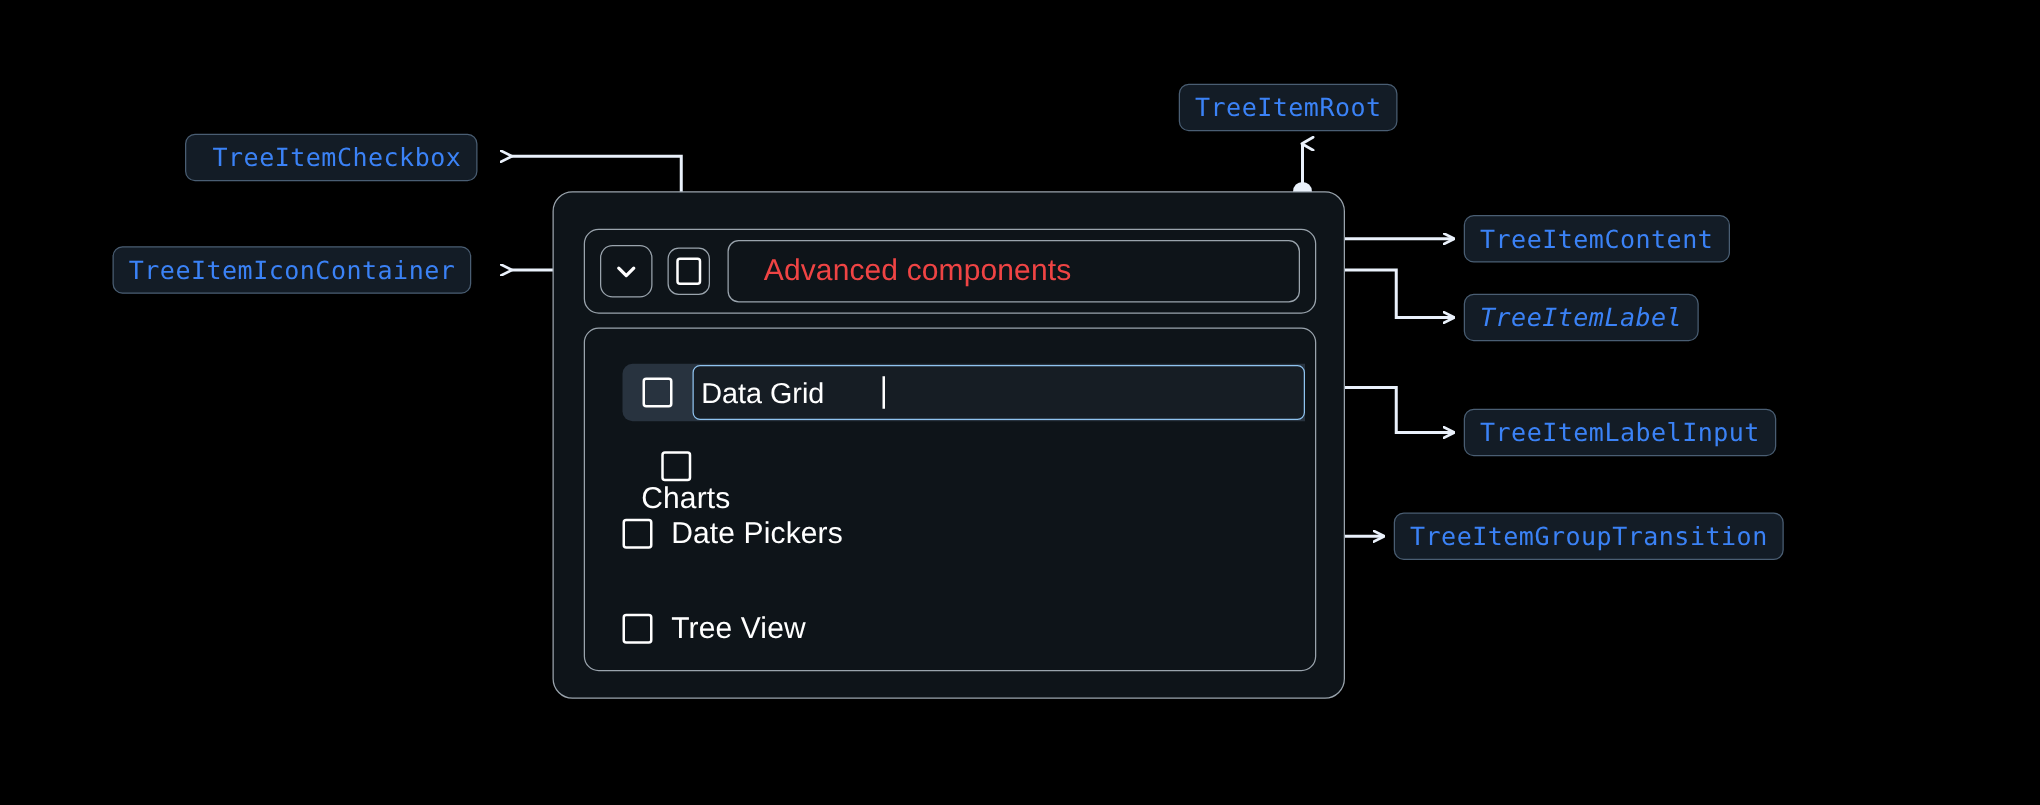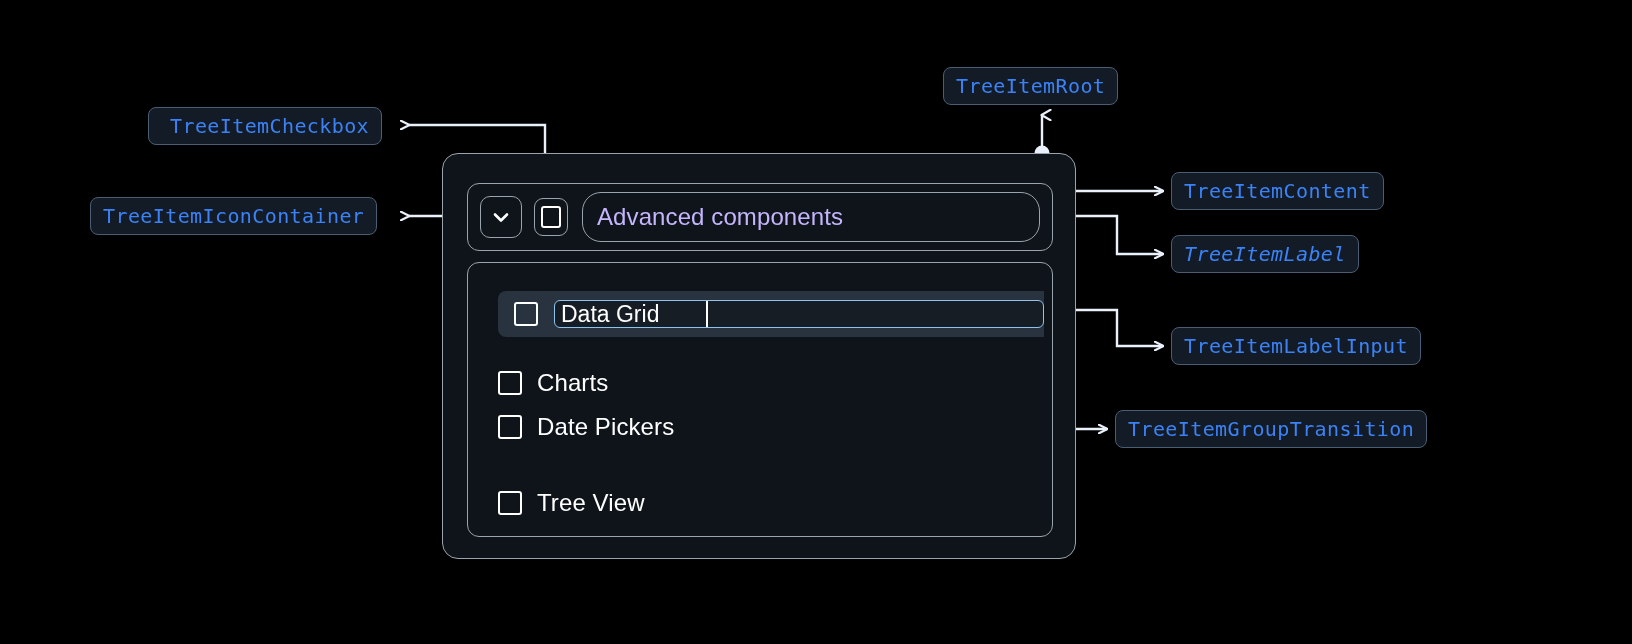--- a/index.html
+++ b/index.html
@@ -114,25 +114,25 @@
     border: 2.4px solid #ffffff;
     border-radius: 3px;
   }
 
   .tree-label {
     flex: 1 1 auto;
     height: 50px;
     margin-left: 14px;
     box-sizing: border-box;
     border: 1.6px solid #9aa4ad;
-    border-radius: 19px;
-    display: flex;
-    align-items: center;
-    padding-left: 14px;
-    color: #c4b5fd;
+    border-radius: 9px;
+    display: flex;
+    align-items: center;
+    padding-left: 28px;
+    color: #ef4444;
     font-size: 24px;
     letter-spacing: 0.1px;
   }
 
   .group-transition {
     position: absolute;
     left: 24px;
     top: 108px;
     width: 586px;
     height: 275px;
@@ -178,21 +178,21 @@
     box-sizing: border-box;
     background: #28333f;
     border-radius: 8px 0 0 8px;
     display: flex;
     align-items: center;
     padding-left: 16px;
   }
   .label-input {
     margin-left: 16px;
     flex: 1 1 auto;
-    height: 28px;
+    height: 44px;
     box-sizing: border-box;
     background: #161d24;
     border: 1.4px solid #8fc3ef;
     border-radius: 6px;
     display: flex;
     align-items: center;
     padding-left: 6px;
     color: #ffffff;
     font-size: 23px;
     position: relative;
@@ -290,21 +290,21 @@
     <div class="group-transition">
 
       <div class="item-editing">
         <span class="item-checkbox"></span>
         <span class="label-input">
           <span>Data Grid</span>
           <span class="caret"></span>
         </span>
       </div>
 
-      <div class="tree-item" style="top:98px;">
+      <div class="tree-item" style="top:98px;flex-direction:column;">
         <span class="item-checkbox"></span>
         <span class="item-text">Charts</span>
       </div>
 
       <div class="tree-item" style="top:142px;">
         <span class="item-checkbox"></span>
         <span class="item-text">Date Pickers</span>
       </div>
 
       <div class="tree-item" style="top:218px;">

